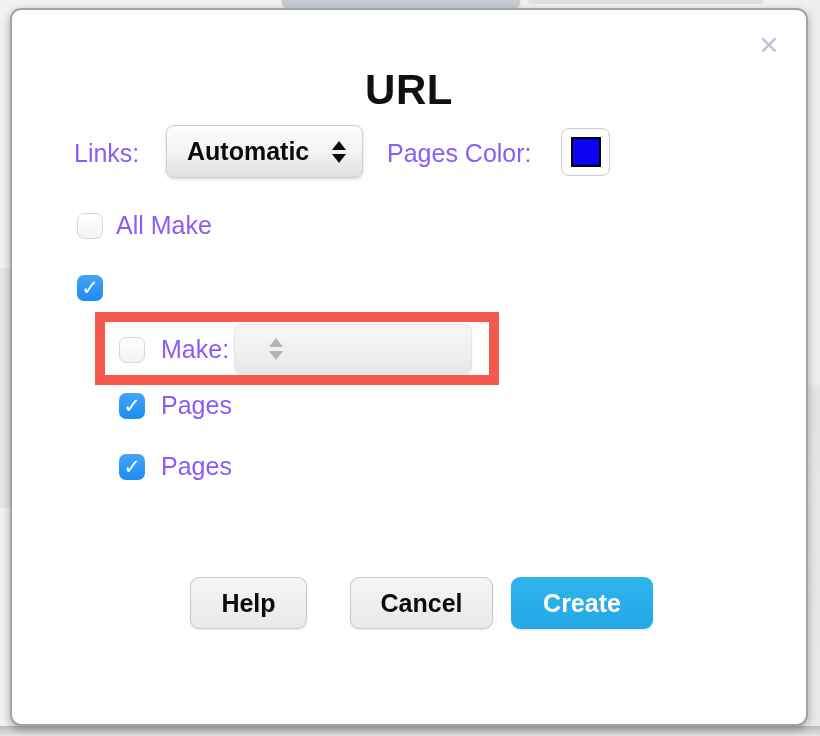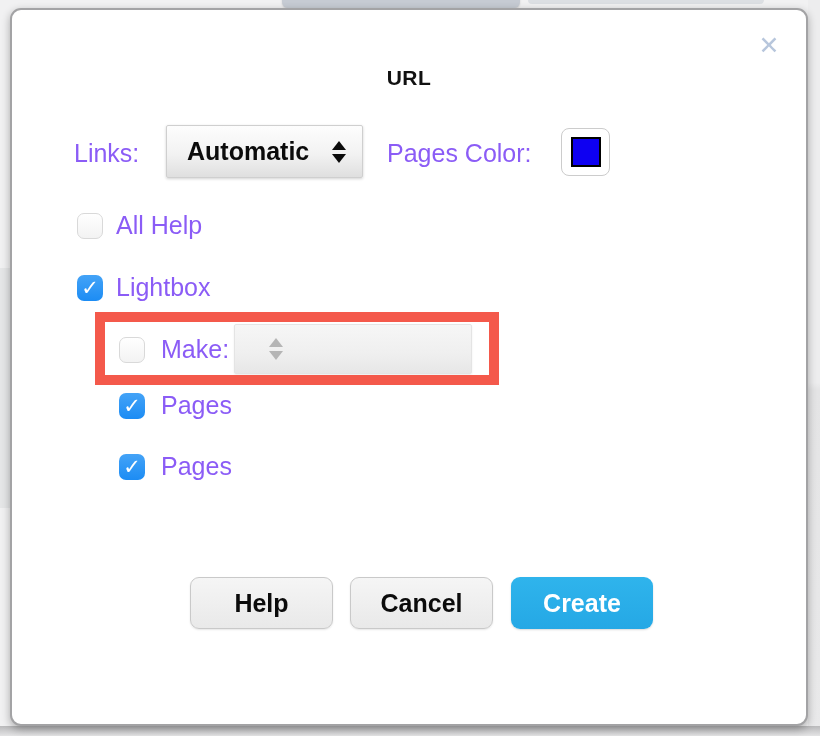--- a/index.html
+++ b/index.html
@@ -44,34 +44,34 @@
   }
   .close-btn {
     position:absolute; top:20px; right:22px;
     width:30px; height:30px;
     font-size:25px; font-weight:700; line-height:30px; text-align:center;
     color:#b7c6dc; cursor:pointer; user-select:none;
   }
   .dialog-title {
     position:absolute; top:56px; left:0; width:100%;
     text-align:center;
-    font-size:21px; font-weight:700; color:#111;
+    font-size:42px; font-weight:700; color:#111;
     letter-spacing:.5px;
   }
   .lbl {
     position:absolute;
     font-size:25px; color:#8b5cf6; line-height:27px;
     white-space:nowrap;
   }
   
   .select {
     position:absolute;
     display:flex; align-items:center; justify-content:space-between;
     padding:0 16px 0 20px;
-    border-radius:2px;
+    border-radius:8px;
     border:1px solid #cfcfcf;
     background:linear-gradient(180deg,#fdfdfd 0%,#f2f2f2 55%,#dfdfdf 100%);
     box-shadow:0 1px 3px rgba(0,0,0,.18);
     cursor:pointer;
   }
   .select .sel-text { font-size:25px; font-weight:600; color:#0b0b0b; }
   .arrows { display:flex; flex-direction:column; align-items:center; gap:4px; margin-left:14px; }
   .tri-up   { width:0; height:0; border-left:7px solid transparent; border-right:7px solid transparent; border-bottom:9px solid #0b0b0b; }
   .tri-down { width:0; height:0; border-left:7px solid transparent; border-right:7px solid transparent; border-top:9px solid #0b0b0b; }
   .select.disabled {
@@ -158,26 +158,25 @@
 
   <div class="lbl" style="left:375px; top:130px;">Pages Color:</div>
 
   <div class="color-well">
     <div class="color-swatch" style="background: rgb(14, 0, 242);"></div>
   </div>
 
   <div class="cb" style="left:65px; top:203px;">
     
   </div>
-  <div class="lbl" style="left:104px; top:202px;">All Help</div>
+  <div class="lbl" style="left:104px; top:202px;">All Make</div>
 
   <div class="cb checked" style="left:65px; top:265px;">
     <span class="check">✓</span>
   </div>
-  <div class="lbl" style="left:104px; top:264px;">Lightbox</div>
 
   <div class="cb" style="left:107px; top:327px;">
     
   </div>
   <div class="lbl" style="left:149px; top:326px;">Make:</div>
 
   <div class="select disabled" style="left:222px; top:314px; width:238px; height:50px;">
     <span class="arrows">
       <span class="tri-up"></span>
         <span class="tri-down"></span>
@@ -189,17 +188,17 @@
   <div class="cb checked" style="left:107px; top:383px;">
     <span class="check">✓</span>
   </div>
   <div class="lbl" style="left:149px; top:382px;">Pages</div>
 
   <div class="cb checked" style="left:107px; top:444px;">
     <span class="check">✓</span>
   </div>
   <div class="lbl" style="left:149px; top:443px;">Pages</div>
 
-  <div class="btn" style="left:178px; top:567px; width:143px;">Help</div>
+  <div class="btn" style="left:178px; top:567px; width:117px;">Help</div>
   <div class="btn btn-primary" style="left:499px; top:567px; width:142px;">Create</div>
   <div class="btn" style="left:338px; top:567px; width:143px;">Cancel</div>
 
 </div>
 
 </body></html>

